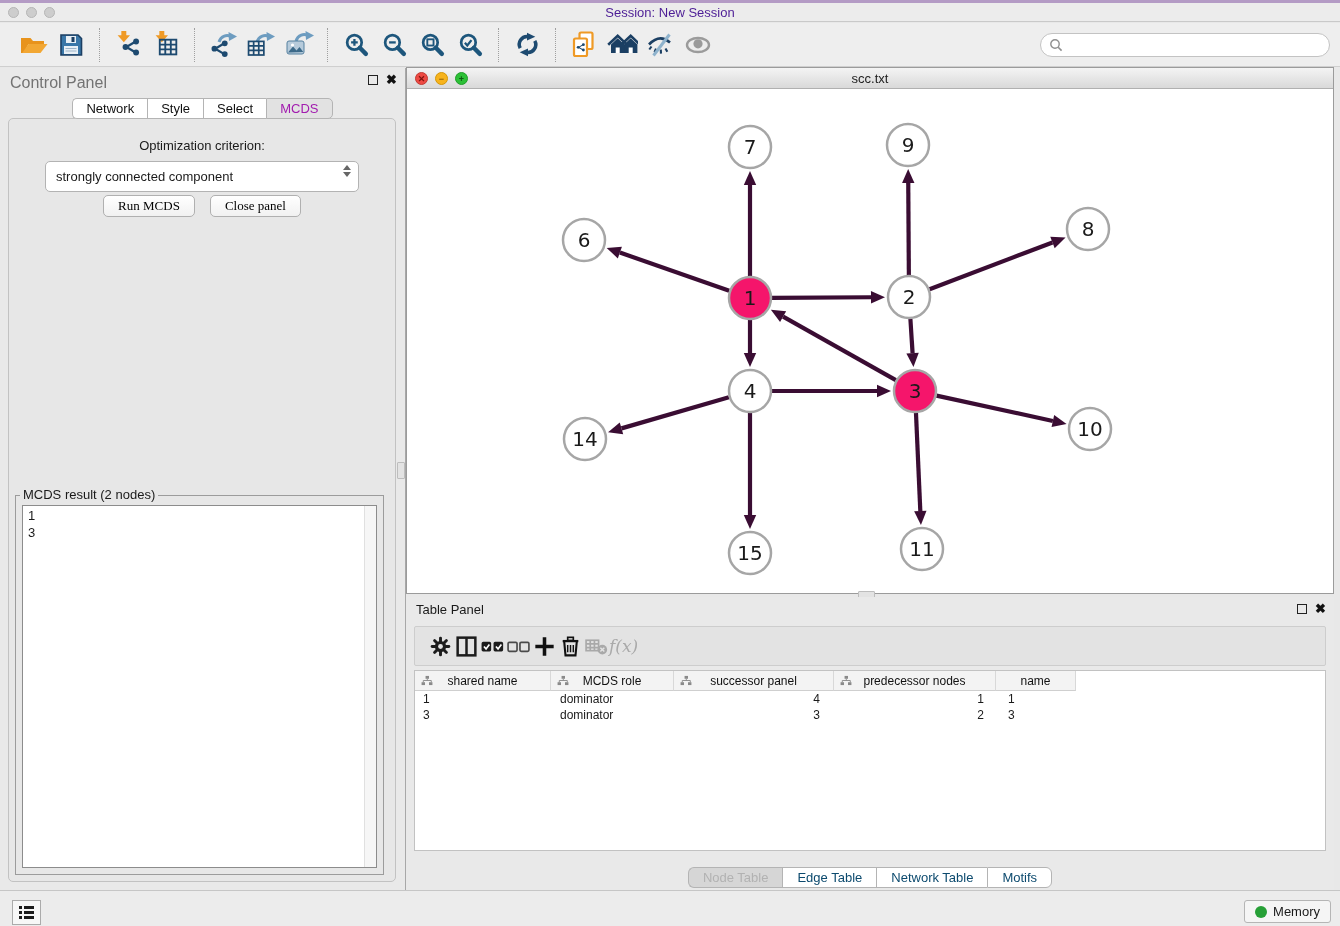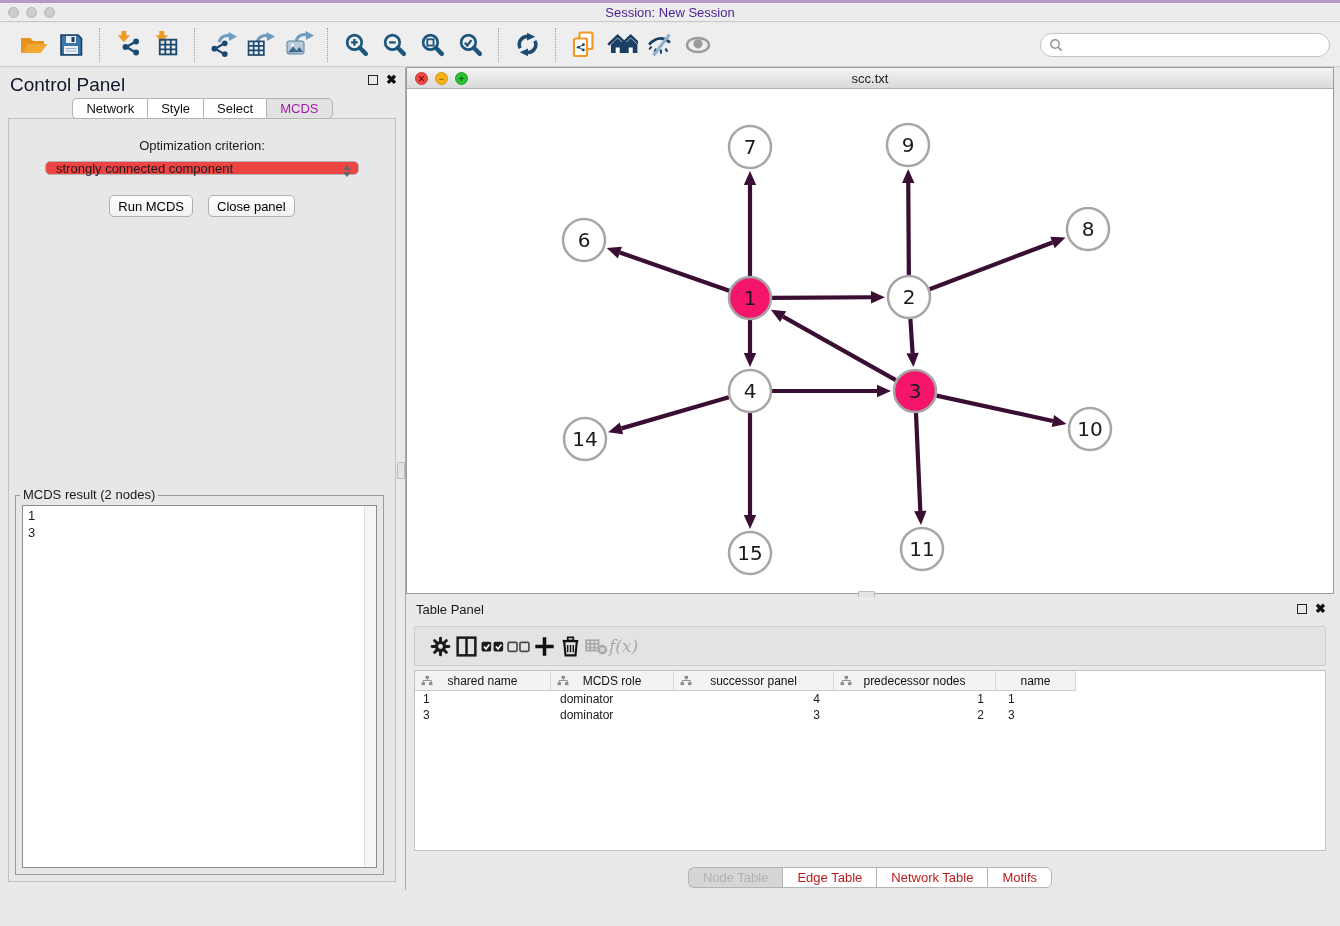--- a/index.html
+++ b/index.html
@@ -23,43 +23,43 @@
   .tb-btn svg { display:block; }
   .search-wrap { margin-left:auto; position:relative; }
   .search-input { width:290px; height:24px; border:1px solid #c3c3c3; border-radius:12px; background:#fff;
                   padding:0 8px 0 28px; font-size:13px; outline:none; font-family:"Liberation Sans",sans-serif;}
   .search-glyph { position:absolute; left:9px; top:5px; }
 
   
   .control-panel { position:absolute; left:0; top:68px; width:406px; bottom:36px;
                    background:#e9e9e9; border-right:1px solid #a8a8a8; }
   .cp-header { position:relative; height:28px; }
-  .cp-title { position:absolute; left:10px; top:6px; font-size:19px; color:#0f172a; }
+  .cp-title { position:absolute; left:10px; top:6px; font-size:16px; color:#737373; }
   .panel-ctrls { position:absolute; right:8px; top:6px; display:flex; gap:8px; align-items:center; }
   .float-btn { width:10px; height:10px; border:1.5px solid #222; display:inline-block; }
   .close-btn { font-size:13px; font-weight:bold; color:#111; line-height:12px; }
   .cp-tabs { position:absolute; top:30px; left:0; right:0; display:flex; justify-content:center; z-index:2; }
   .cp-tab { height:21px; padding:2px 13px; background:#fff; border:1px solid #b4b4b4; border-right:none;
             font-size:13px; color:#111; text-align:center; }
   .cp-tab:first-child { border-top-left-radius:5px; border-bottom-left-radius:5px; }
   .cp-tab.active { background:#e2e2e2; color:#a21caf; border-right:1px solid #b4b4b4;
                    border-top-right-radius:5px; border-bottom-right-radius:5px; }
   .cp-pane { position:absolute; left:8px; right:9px; top:50px; bottom:8px; background:#e7e7e7;
-             border:1px solid #c2c2c2; border-radius:0; }
+             border:1px solid #c2c2c2; border-radius:5px; }
   .opt-label { position:absolute; top:19px; left:0; right:0; text-align:center; font-size:13px; }
-  .opt-select { position:absolute; top:42px; left:36px; right:36px; height:14px; background:#ef4444;
+  .opt-select { position:absolute; top:42px; left:36px; right:36px; height:31px; background:#ffffff;
                 border:1px solid #b3b3b3; border-radius:5px; display:flex; align-items:center;
                 padding-left:10px; font-size:13px; }
   .chevrons { position:absolute; right:7px; top:3px; display:flex; flex-direction:column; gap:2px; }
   .chevrons i { display:block; width:0; height:0; border-left:4px solid transparent; border-right:4px solid transparent; }
   .chevrons .up { border-bottom:5px solid #666; }
   .chevrons .dn { border-top:5px solid #666; }
   .btn-row { position:absolute; top:76px; left:0; right:0; display:flex; justify-content:center; gap:15px; }
-  .cp-btn { height:22px; padding:2px 8px; background:linear-gradient(#ffffff,#f1f1f1);
-            border:1px solid #b0b0b0; border-radius:5px; font-size:13px; font-family:Liberation Sans, sans-serif; }
+  .cp-btn { height:22px; padding:2px 14px; background:linear-gradient(#ffffff,#f1f1f1);
+            border:1px solid #b0b0b0; border-radius:5px; font-size:13px; font-family:Liberation Serif, serif; }
   .result-box { position:absolute; left:6px; right:11px; top:376px; bottom:6px;
                 border:1px solid #9c9c9c; background:#e7e7e7;text-decoration:underline; }
   .result-legend { position:absolute; top:-9px; left:4px; background:#e7e7e7; padding:0 3px; font-size:13px; }
   .result-text { position:absolute; top:9px; left:6px; right:6px; bottom:6px; background:#fff;
                  border:1px solid #8c8c8c; padding:1px 5px; font-size:13px; line-height:17px; overflow:hidden; }
   .result-scroll { position:absolute; top:10px; right:7px; bottom:7px; width:12px; background:#f6f6f6;
                    border-left:1px solid #e0e0e0; }
 
   .v-grip { position:absolute; left:397px; top:462px; width:8px; height:17px; background:#e3e3e3;
             border:1px solid #bdbdbd; border-radius:1px; }
@@ -92,21 +92,21 @@
   .tp-table { position:absolute; top:73px; left:8px; right:8px; height:181px; background:#fff;
               border:1px solid #c2c2c2; overflow:hidden; }
   .t-headrow { display:flex; height:20px; background:#fff; }
   .t-th { position:relative; background:#f3f3f3; border-bottom:1px solid #cfcfcf; border-right:1px solid #d8d8d8;
           font-size:12px; display:flex; align-items:center; justify-content:center; color:#111; }
   .t-th .tree { position:absolute; left:6px; top:4px; }
   .t-row { display:flex; height:16px; }
   .t-td { font-size:12px; line-height:16px; white-space:nowrap; overflow:hidden; }
   .tp-tabs { position:absolute; left:0; right:0; top:270px; display:flex; justify-content:center; }
   .tp-tab { height:21px; padding:2px 14px; background:#fff; border:1px solid #b4b4b4; border-right:none;
-            font-size:13px; color:#b91c1c; }
+            font-size:13px; color:#0c4a6e; }
   .tp-tab:first-child { border-top-left-radius:6px; border-bottom-left-radius:6px; }
   .tp-tab:last-child  { border-right:1px solid #b4b4b4; border-top-right-radius:6px; border-bottom-right-radius:6px; }
   .tp-tab.active { background:#d6d6d6; color:#b2b2b2; }
 
   
   .status-bar { position:absolute; left:0; right:0; bottom:0; height:36px; background:#ececec;
                 border-top:1px solid #c6c6c6; }
   .list-btn { position:absolute; left:12px; top:9px; width:29px; height:25px; background:#f7f7f7;
               border:1px solid #ababab; display:flex; align-items:center; justify-content:center; }
   .memory-btn { position:absolute; right:9px; top:9px; height:23px; background:#f5f5f5; border:1px solid #b5b5b5;
@@ -578,13 +578,31 @@
         </div>
     </div>
     <div class="tp-tabs" id="tpTabs">
         <div class="tp-tab active">Node Table</div>
         <div class="tp-tab">Edge Table</div>
         <div class="tp-tab">Network Table</div>
         <div class="tp-tab">Motifs</div>
       </div>
   </div>
 
+  <div class="status-bar">
+    <div class="list-btn">
+      <svg width="17" height="15" viewBox="0 0 17 15">
+        <g fill="#1c1c1c">
+          <rect x="1" y="1" width="3" height="3"></rect>
+            <rect x="6" y="1" width="10" height="3"></rect>
+          <rect x="1" y="6" width="3" height="3"></rect>
+            <rect x="6" y="6" width="10" height="3"></rect>
+          <rect x="1" y="11" width="3" height="3"></rect>
+            <rect x="6" y="11" width="10" height="3"></rect>
+        </g>
+      </svg>
+    </div>
+    <div class="memory-btn">
+      <span class="mem-dot"></span>
+      <span>Memory</span>
+    </div>
+  </div>
 </div>
 
 </body></html>

